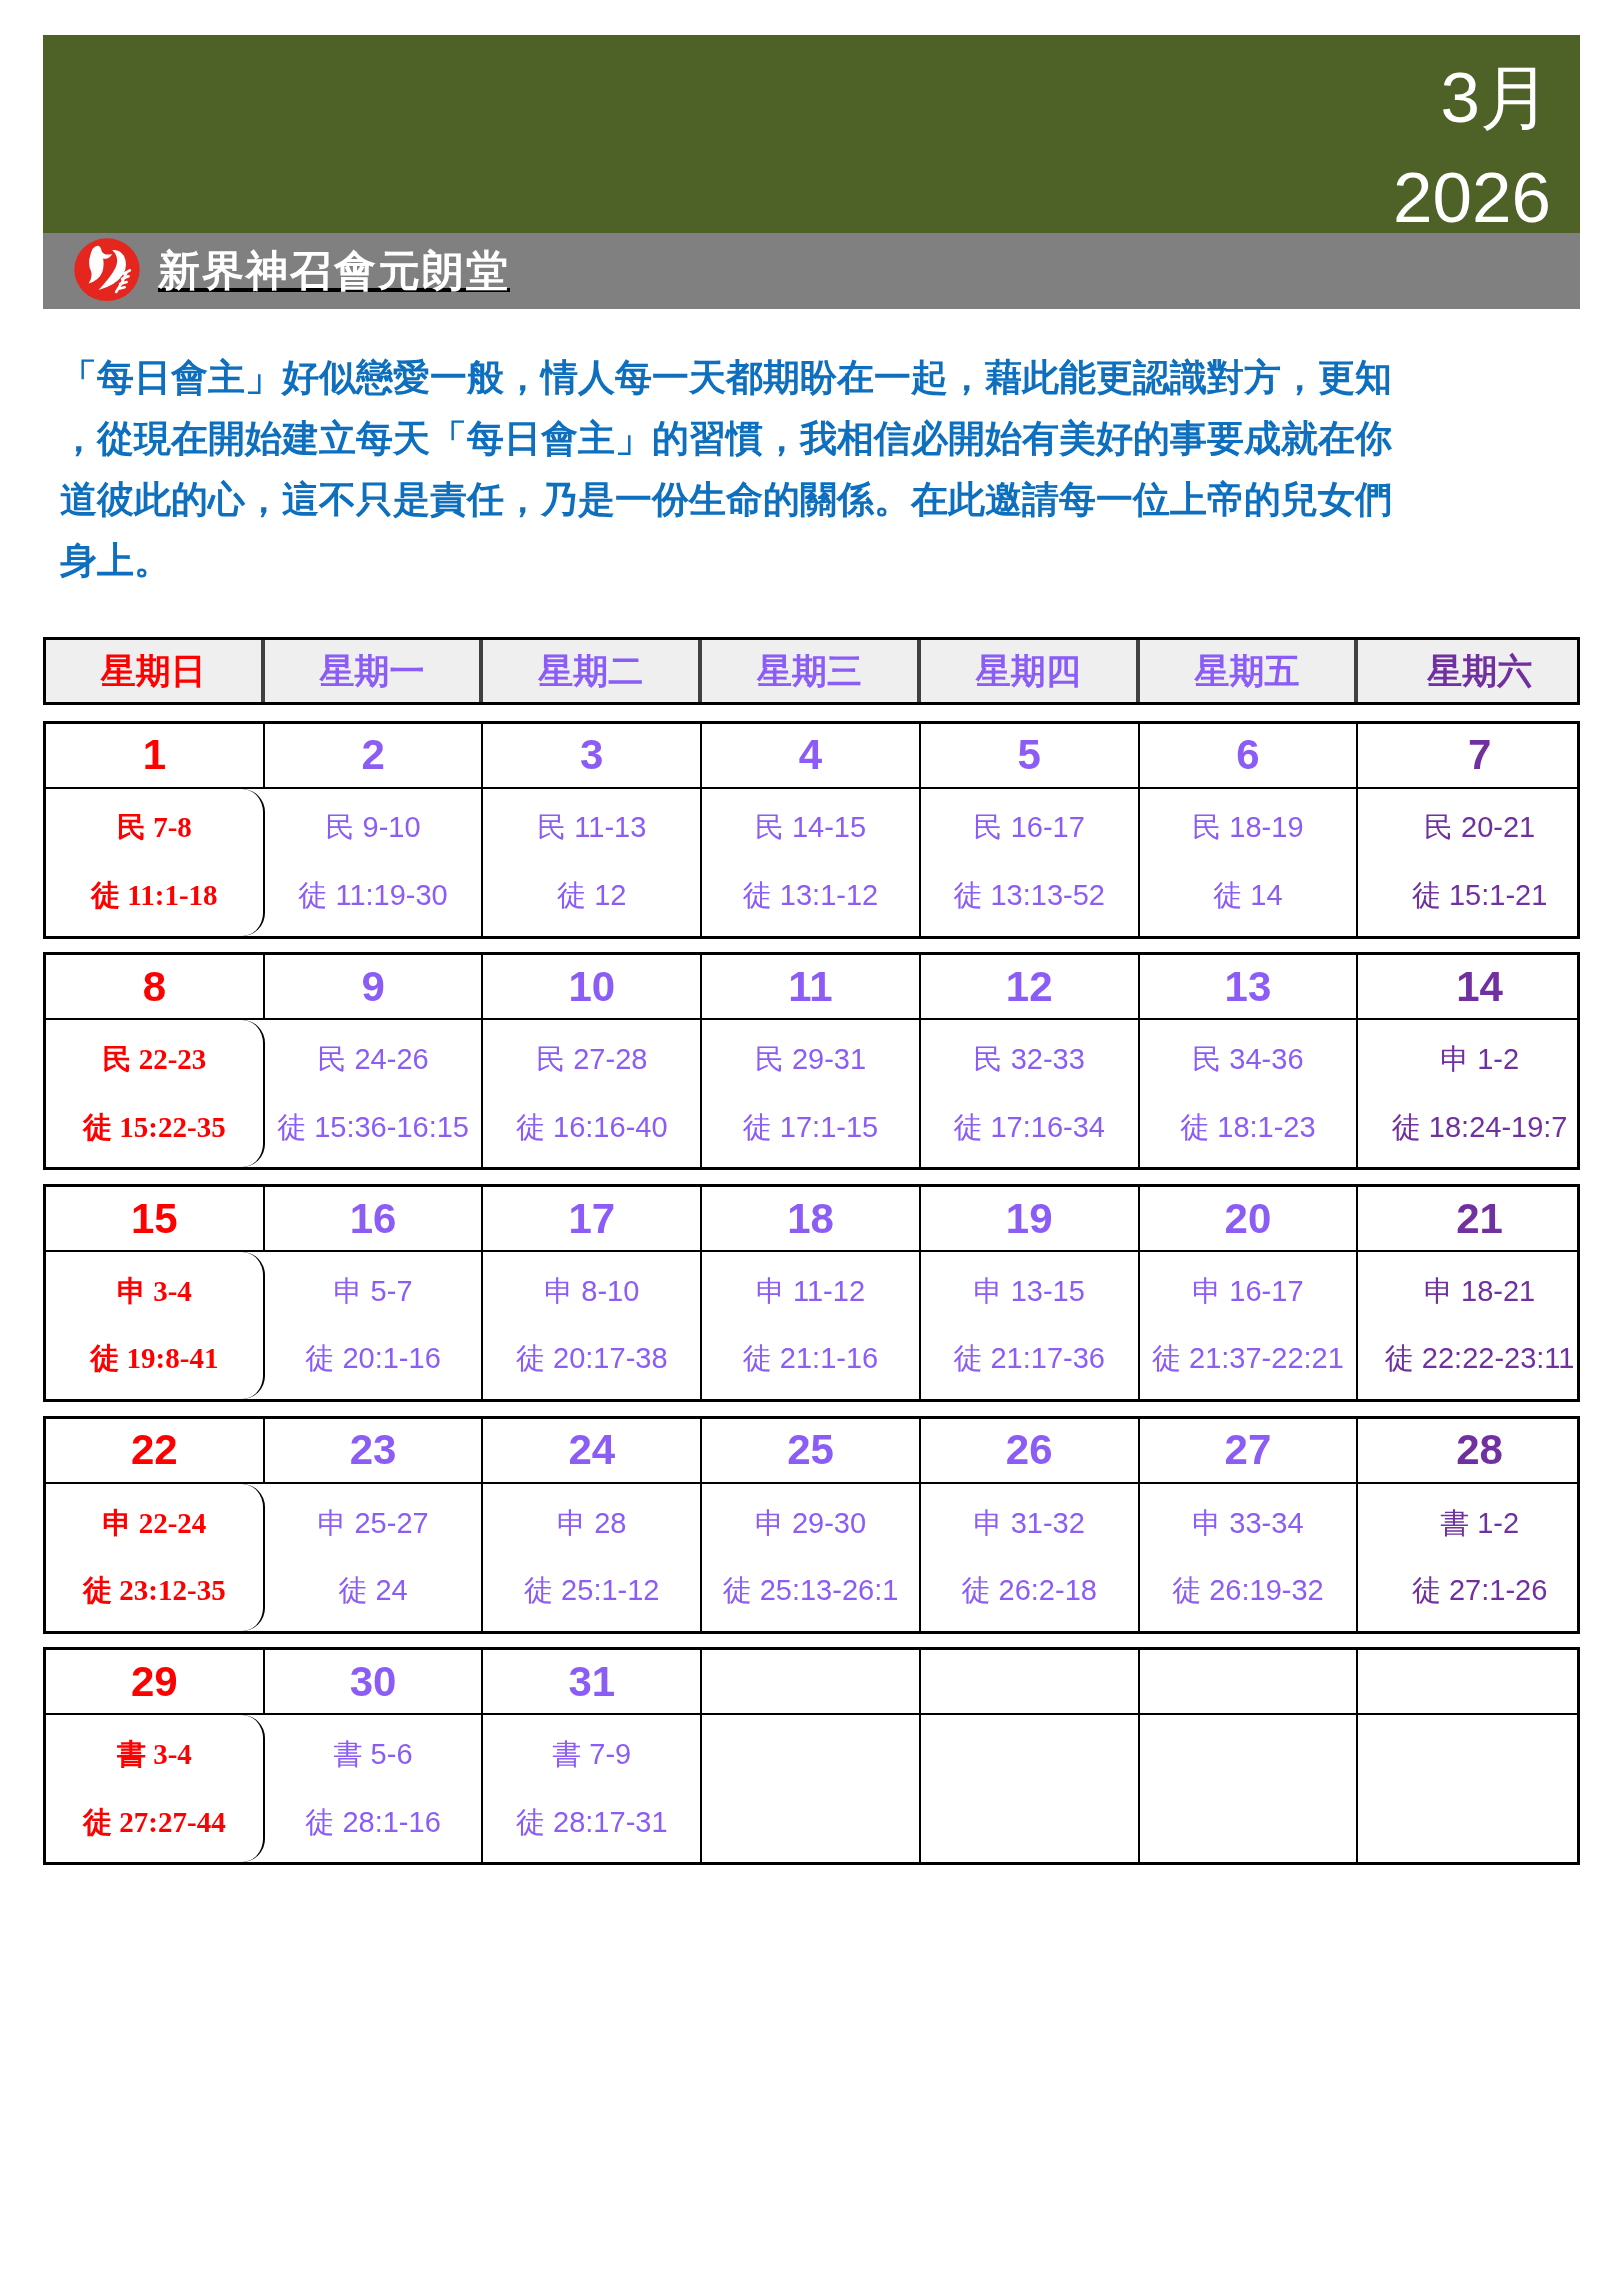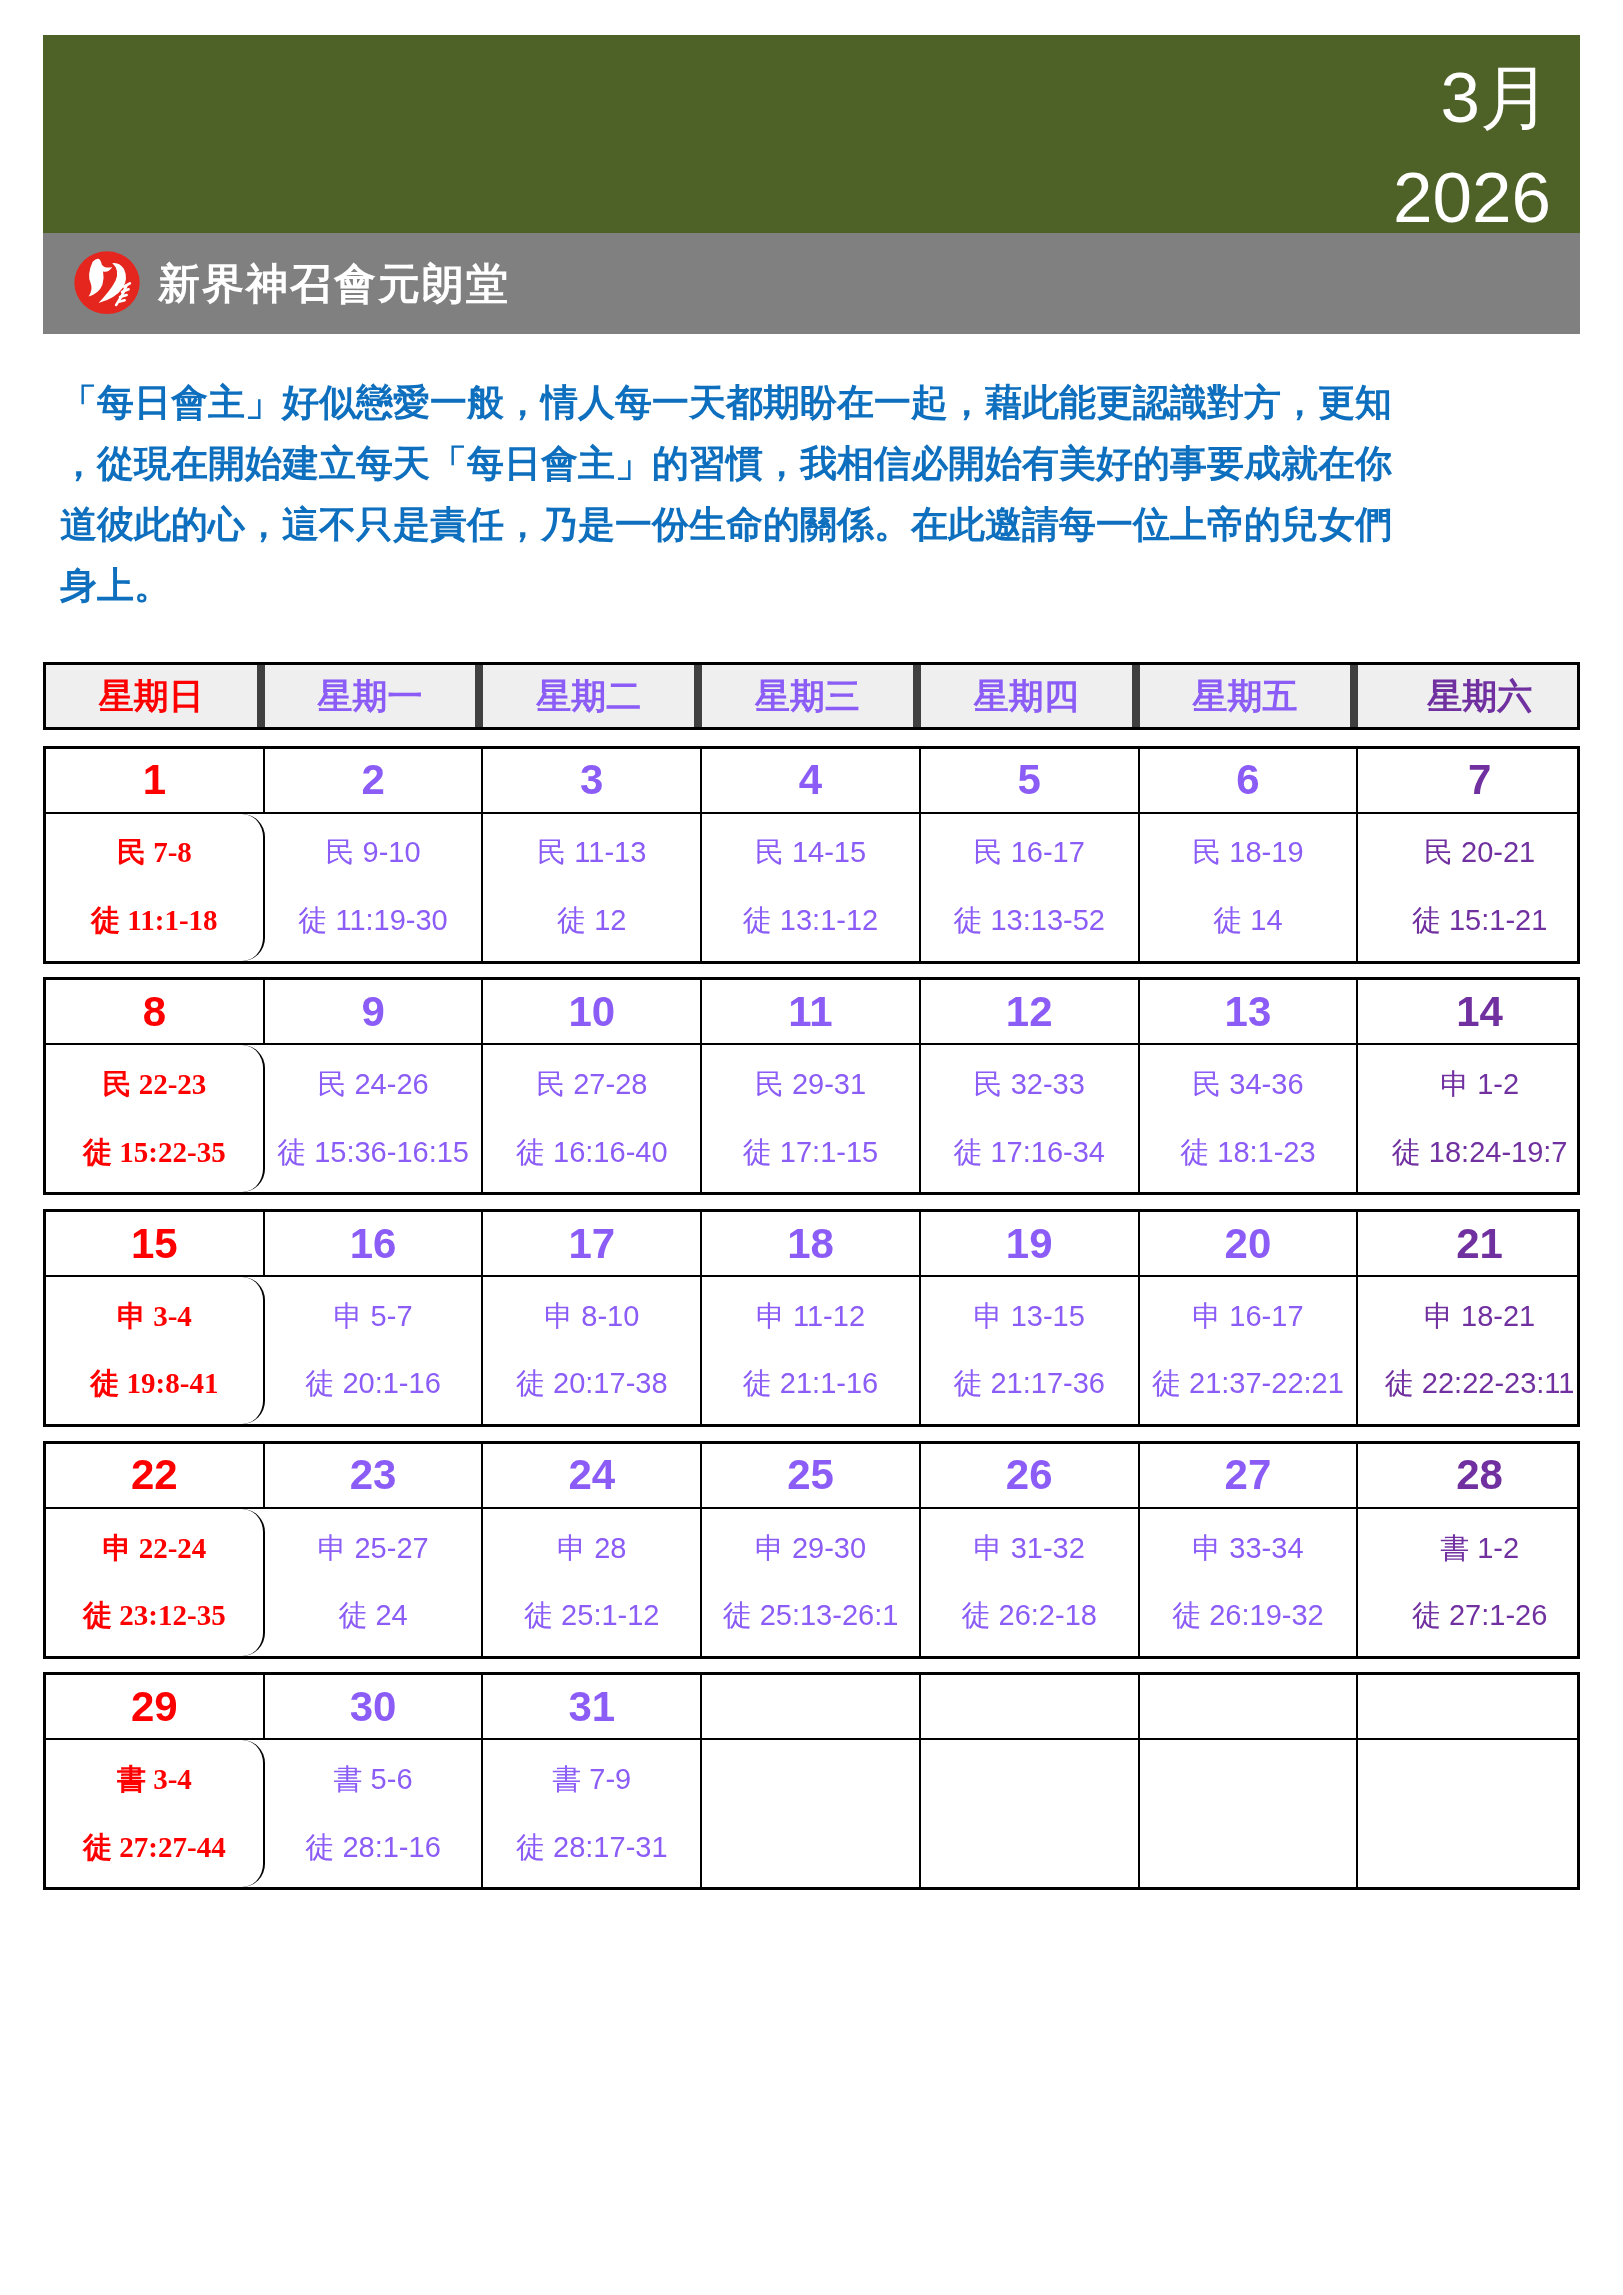--- a/index.html
+++ b/index.html
@@ -11,21 +11,21 @@
   .content{position:relative;margin-left:43px;width:1537px;}
 
   
   .green-banner{
     margin-top:35px;height:198px;background:#4e6227;color:#ffffff;
     text-align:right;box-sizing:border-box;padding:13px 29px 12px 0;
   }
   .green-banner .line{font-size:71px;line-height:100px;font-weight:400;}
 
   .gray-bar{
-    height:101px;background:#808080;display:flex;align-items:center;
+    height:76px;background:#808080;display:flex;align-items:center;text-decoration:underline;
   }
   .logo-wrap{margin-left:30px;width:68px;height:68px;flex:0 0 auto;}
   .church-name{
     margin-left:17px;color:#ffffff;font-size:42px;font-weight:700;
     letter-spacing:2px;white-space:nowrap;
   }
 
   
   .intro{
     margin-top:38px;padding:0 17px;color:#0d6fbd;font-weight:700;
@@ -33,21 +33,21 @@
   }
 
   
   .calendar{margin-top:46px;}
   .weekday-row{
     display:grid;grid-template-columns:repeat(7,1fr);
     background:#efefef;border:3.3px solid #000;box-sizing:border-box;
   }
   .weekday-cell{
     height:62px;display:flex;align-items:center;justify-content:center;
-    font-size:35px;font-weight:700;border-right:8px solid #404040;
+    font-size:35px;font-weight:700;border-right:4px solid #404040;
   }
   .weekday-cell:last-child{border-right:none;}
 
   .week-block{
     display:grid;grid-template-columns:repeat(7,1fr);
     border:3.3px solid #000;box-sizing:border-box;margin-top:13.7px;
     background:#ffffff;
   }
   .calendar .week-block:first-of-type{margin-top:15.7px;}
   .num-cell{

